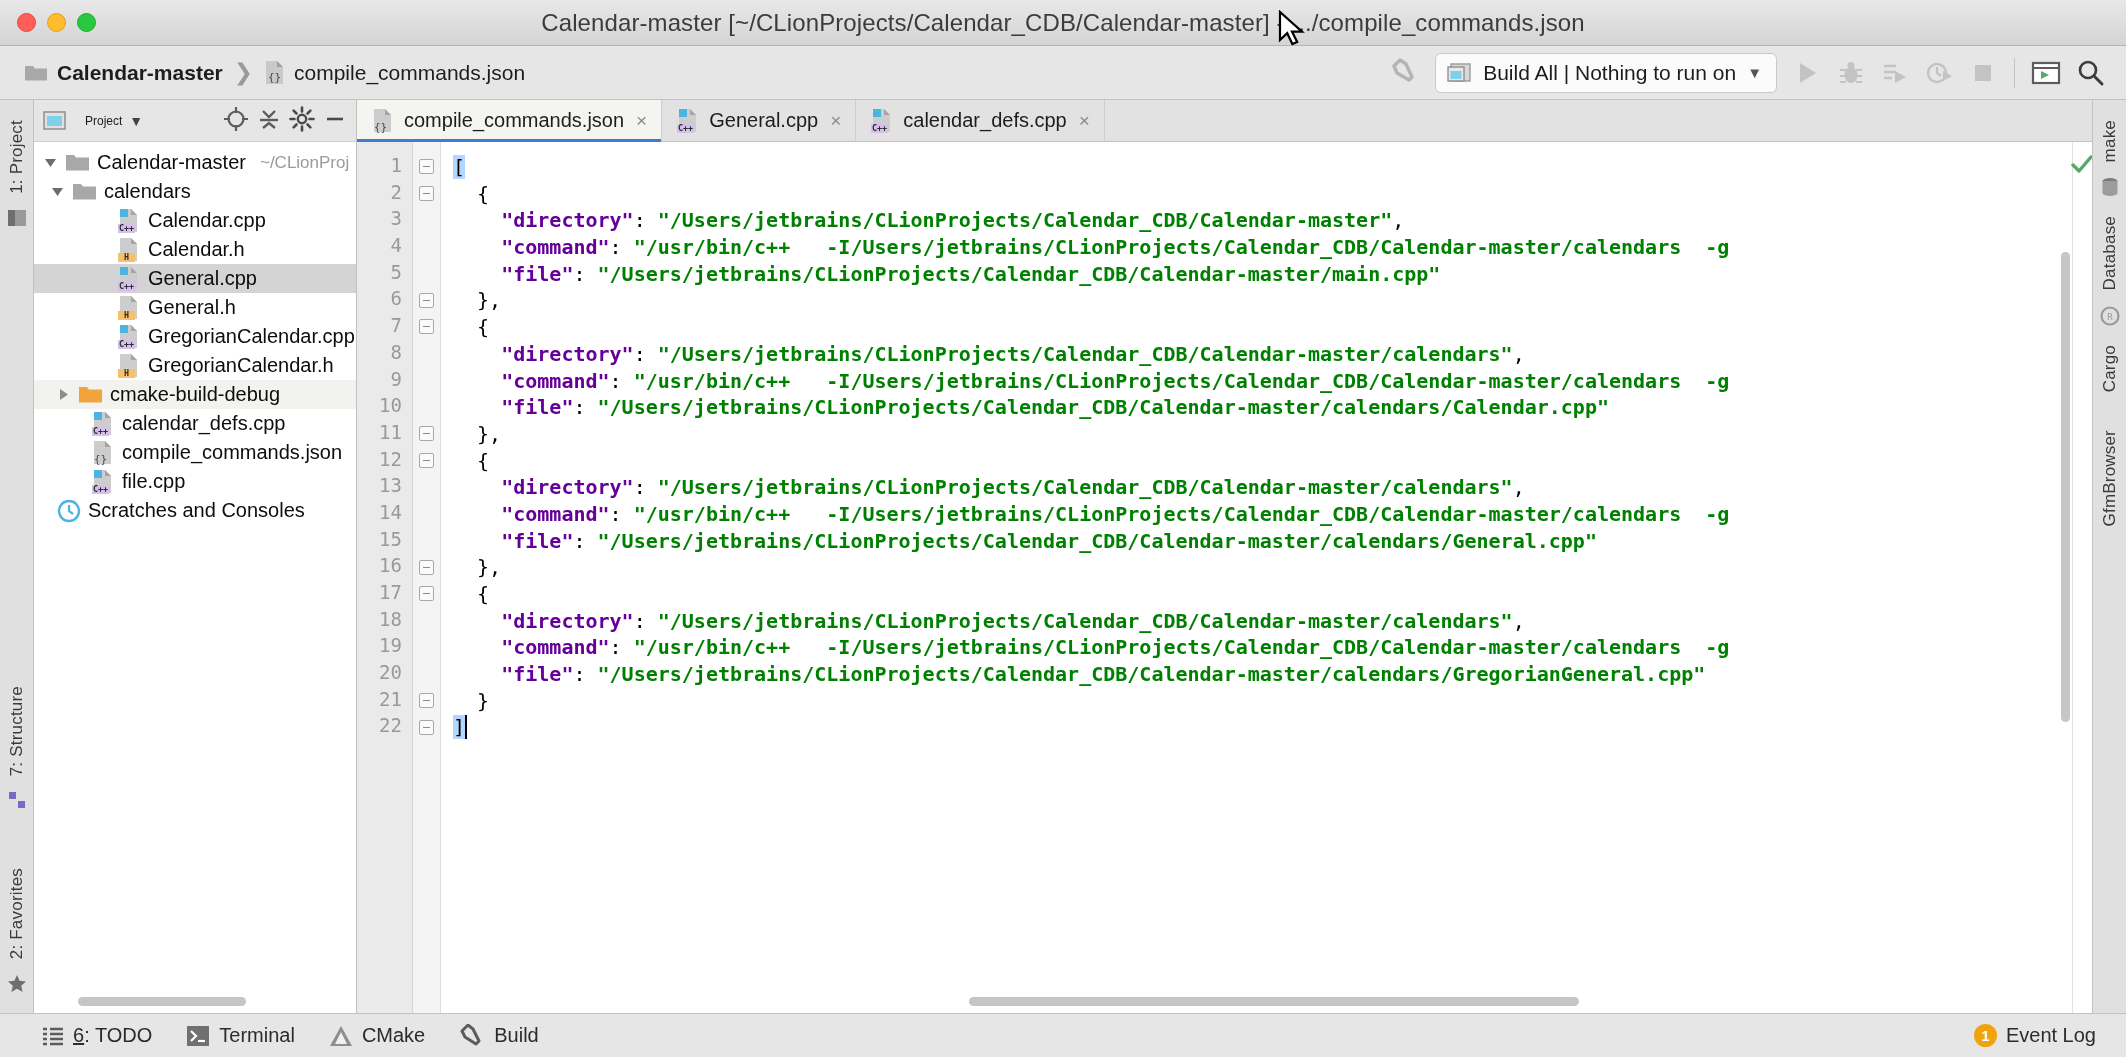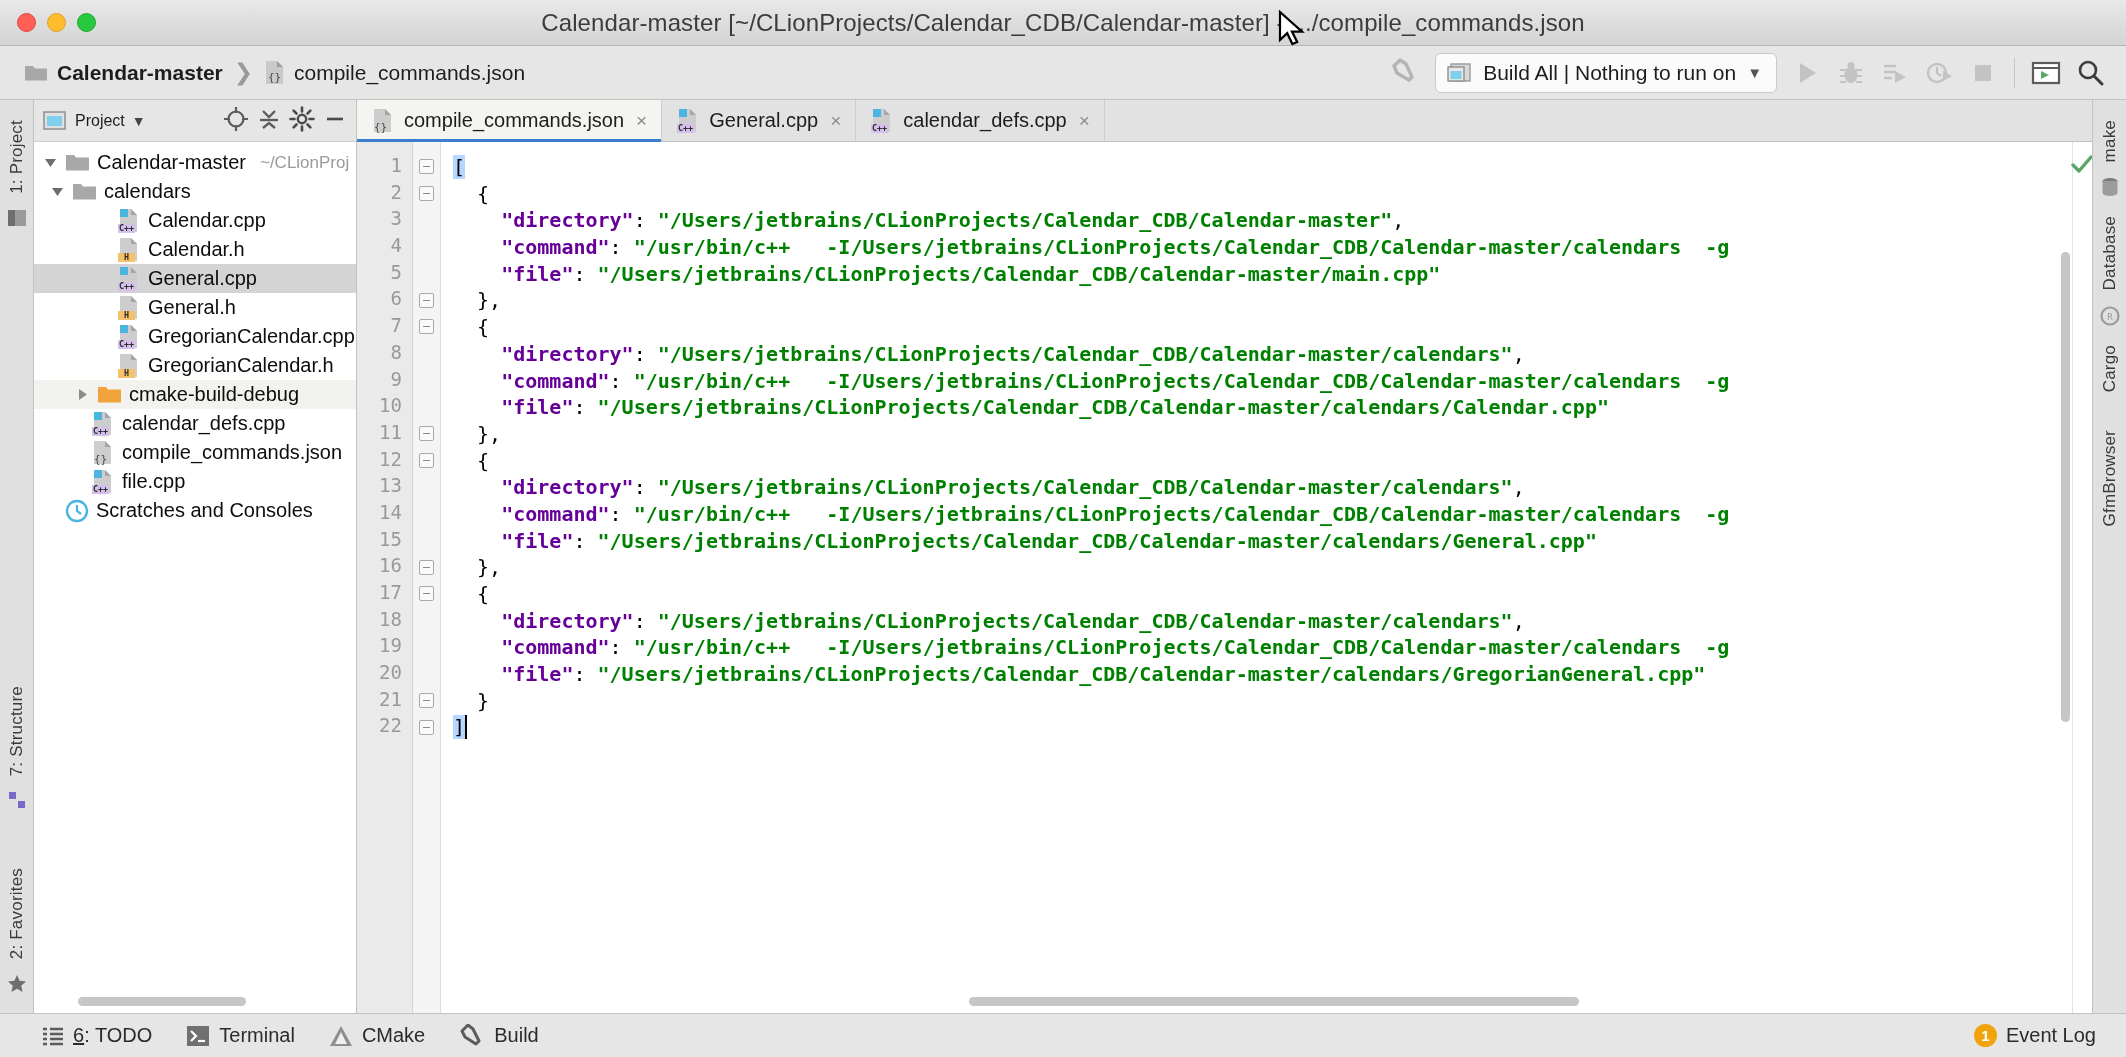--- a/index.html
+++ b/index.html
@@ -71,21 +71,21 @@
 
   
   .project {
     width: 323px; flex: 0 0 323px; background: #fff;
     border-right: 1px solid #c2c2c2; display: flex; flex-direction: column; min-height: 0;
   }
   .proj-head {
     height: 42px; flex: 0 0 42px; background: #e6e6e6; border-bottom: 1px solid #cfcfcf;
     display: flex; align-items: center; padding: 0 8px; gap: 7px;
   }
-  .proj-title { font-size: 16px; color: #1d1d1d; margin-left: 1px; }
+  .proj-title { font-size: 12px; color: #1d1d1d; margin-left: 11px; }
   .tree { flex: 1; overflow: hidden; padding-top: 6px; position: relative; }
   .node {
     height: 29px; display: flex; align-items: center; gap: 7px;
     font-size: 20px; color: #0d0d0d; white-space: nowrap; padding-right: 4px;
   }
   .node.sel { background: #d4d4d4; }
   .node.hov { background: #f2f2ee; }
   .node .sub { color: #9b9b9b; font-size: 17px; margin-left: 7px; }
   .tw { width: 16px; flex: 0 0 16px; display: flex; align-items: center; justify-content: center; }
 
@@ -416,21 +416,21 @@
             <span style="display: flex;">
               <svg width="24" height="26" viewBox="0 0 24 26">
                 <path d="M3 1 h11 l6 6 v17 h-17 z" fill="#cdcdcd"></path>
                 <path d="M14 1 v6 h6 z" fill="#a5a5a5"></path>
                 <rect x="1" y="16" width="17" height="9" fill="#f5c26b"></rect>
                 <text x="9.5" y="23.4" font-size="8.4" text-anchor="middle" fill="#2b2b2b" font-family="monospace" font-weight="bold">H</text>
               </svg>
             </span>
             <span>GregorianCalendar.h</span>
           </div>
-          <div class="node hov" style="padding-left: 40px;">
+          <div class="node hov" style="padding-left: 21px;">
             <span class="tw">
               <svg width="15" height="15" viewBox="0 0 15 15">
                 <path d="M4 2 L4 13 L12 7.5 Z" fill="#8c8c8c"></path>
               </svg>
             </span>
             <span style="display: flex;">
               <svg width="25" height="21" viewBox="0 0 25 21">
                 <path d="M1 3 h8 l2 2.5 h13 v13 h-23 z" fill="#f2a33c"></path>
               </svg>
             </span>
@@ -466,21 +466,21 @@
               <svg width="24" height="26" viewBox="0 0 24 26">
                 <path d="M3 1 h11 l6 6 v17 h-17 z" fill="#cdcdcd"></path>
                 <path d="M14 1 v6 h6 z" fill="#a5a5a5"></path>
                 <rect x="3" y="1" width="8" height="8" fill="#4cb4e0"></rect>
                 <rect x="1" y="16" width="17" height="9" fill="#d5c0ec"></rect>
                 <text x="9.5" y="23.4" font-size="8.4" text-anchor="middle" fill="#2b2b2b" font-family="monospace" font-weight="bold">C++</text>
               </svg>
             </span>
             <span>file.cpp</span>
           </div>
-          <div class="node" style="padding-left: 8px;">
+          <div class="node" style="">
             <span class="tw"></span>
             <span style="display: flex;">
               <svg width="24" height="24" viewBox="0 0 24 24">
                 <circle cx="12" cy="12" r="10" fill="none" stroke="#4cb4e0" stroke-width="2.4"></circle>
                 <path d="M12 6 v6 l4 3" stroke="#4cb4e0" stroke-width="2.2" fill="none"></path>
               </svg>
             </span>
             <span>Scratches and Consoles</span>
           </div>
         </div>

